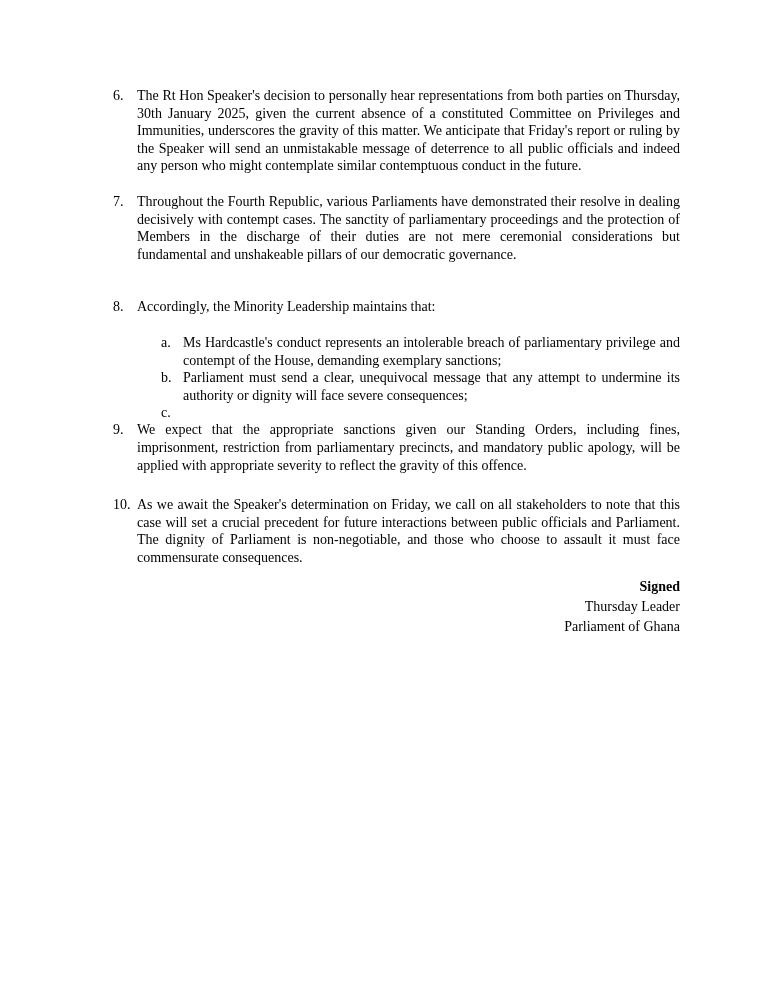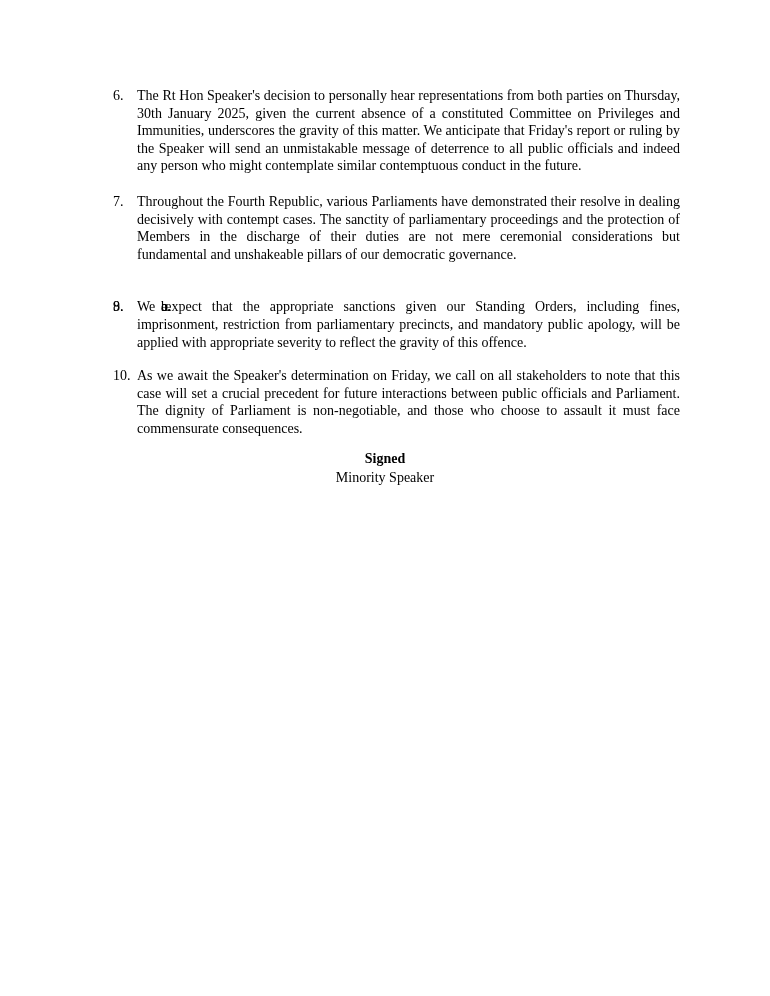--- a/index.html
+++ b/index.html
@@ -27,40 +27,40 @@
     margin: 0;
   }
   .num-item > .num {
     position: absolute;
     left: 23px;
     top: 0;
   }
   .mt-one { margin-top: 18px; }
   .mt-two { margin-top: 35px; }
   .mt-nine { margin-top: 17px; }
-  .mt-ten { margin-top: 16px; }
+  .mt-ten { margin-top: 22px; }
   .sub-list {
     margin-top: 18px;
   }
   .sub-item {
     position: relative;
     padding-left: 93px;
     text-align: justify;
   }
   .sub-item > .letter {
     position: absolute;
     left: 71px;
     top: 0;
   }
   .signature {
     margin-top: 11px;
   }
   .signature > div {
     line-height: 19.7px;
-    text-align: center;
+    text-align: right;
   }
   .sig-bold {
     font-weight: bold;
   }
 </style>
 </head>
 <body>
 
 <div class="page">
 
@@ -69,42 +69,46 @@
     <span>The Rt Hon Speaker's decision to personally hear representations from both parties on Thursday, 30th January 2025, given the current absence of a constituted Committee on Privileges and Immunities, underscores the gravity of this matter. We anticipate that Friday's report or ruling by the Speaker will send an unmistakable message of deterrence to all public officials and indeed any person who might contemplate similar contemptuous conduct in the future.</span>
   </div>
 
   <div class="num-item mt-one">
     <span class="num">7.</span>
     <span>Throughout the Fourth Republic, various Parliaments have demonstrated their resolve in dealing decisively with contempt cases. The sanctity of parliamentary proceedings and the protection of Members in the discharge of their duties are not mere ceremonial considerations but fundamental and unshakeable pillars of our democratic governance.</span>
   </div>
 
   <div class="num-item mt-two">
     <span class="num">8.</span>
+    <span>Accordingly, the Minority Leadership maintains that:</span>
   </div>
 
   <div class="sub-list">
     <div class="sub-item">
       <span class="letter">a.</span>
+      <span>Ms Hardcastle's conduct represents an intolerable breach of parliamentary privilege and contempt of the House, demanding exemplary sanctions;</span>
     </div>
     <div class="sub-item">
       <span class="letter">b.</span>
+      <span>Parliament must send a clear, unequivocal message that any attempt to undermine its authority or dignity will face severe consequences;</span>
     </div>
     <div class="sub-item">
       <span class="letter">c.</span>
     </div>
   </div>
 
   <div class="num-item mt-nine">
     <span class="num">9.</span>
     <span>We expect that the appropriate sanctions given our Standing Orders, including fines, imprisonment, restriction from parliamentary precincts, and mandatory public apology, will be applied with appropriate severity to reflect the gravity of this offence.</span>
   </div>
 
   <div class="num-item mt-ten">
     <span class="num">10.</span>
     <span>As we await the Speaker's determination on Friday, we call on all stakeholders to note that this case will set a crucial precedent for future interactions between public officials and Parliament. The dignity of Parliament is non-negotiable, and those who choose to assault it must face commensurate consequences.</span>
   </div>
 
   <div class="signature">
     <div class="sig-bold">Signed</div>
-    <div>Minority Speaker</div>
+    <div>Thursday Leader</div>
+    <div>Parliament of Ghana</div>
   </div>
 
 </div>
 
 </body></html>

